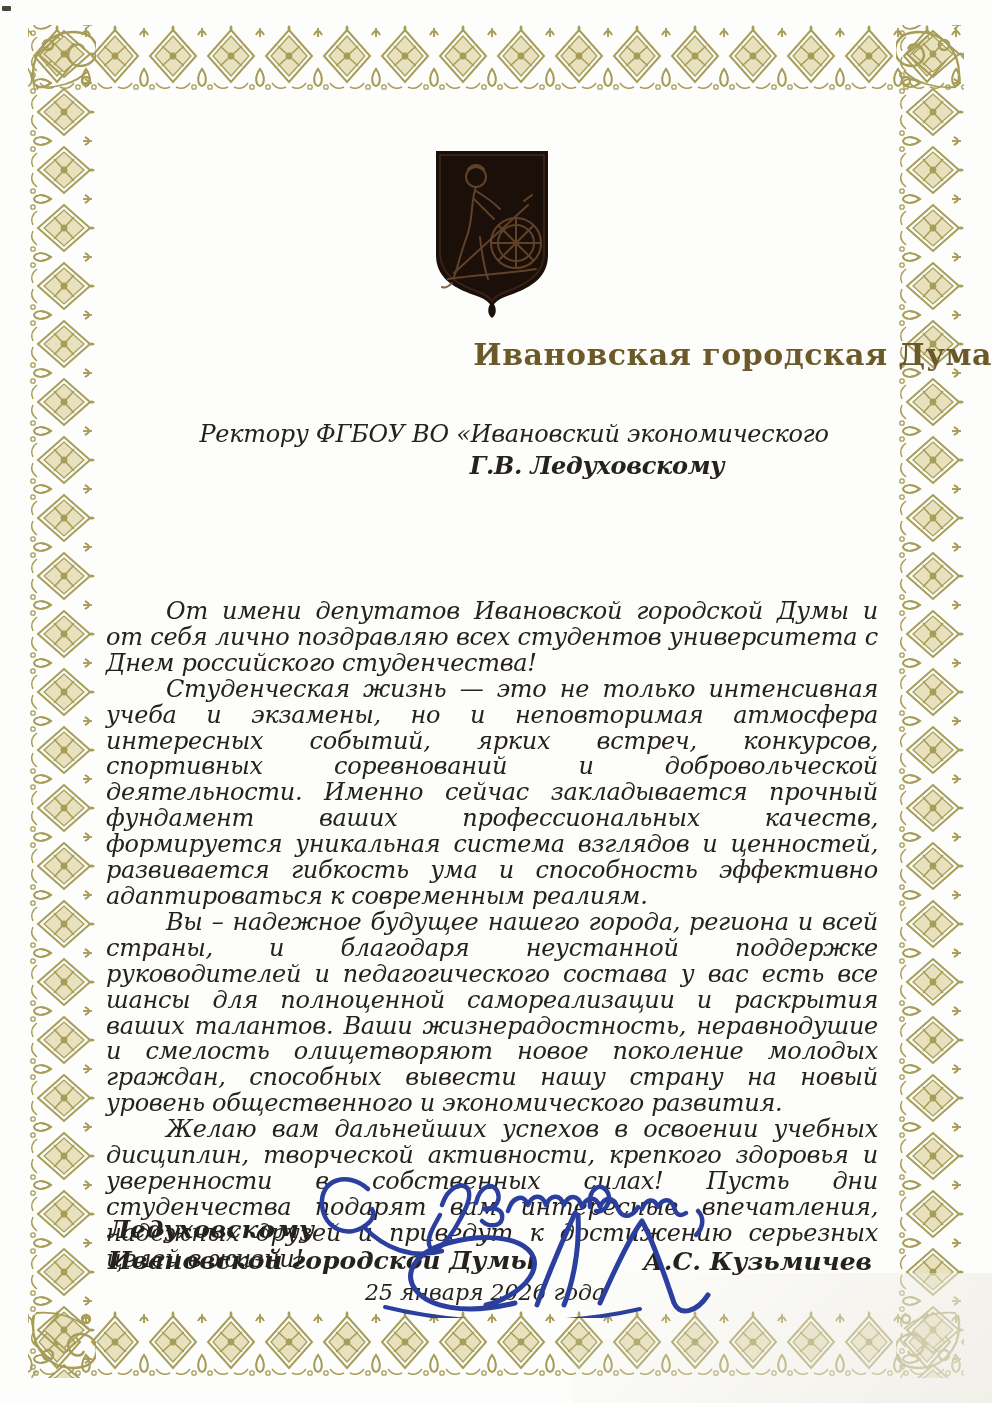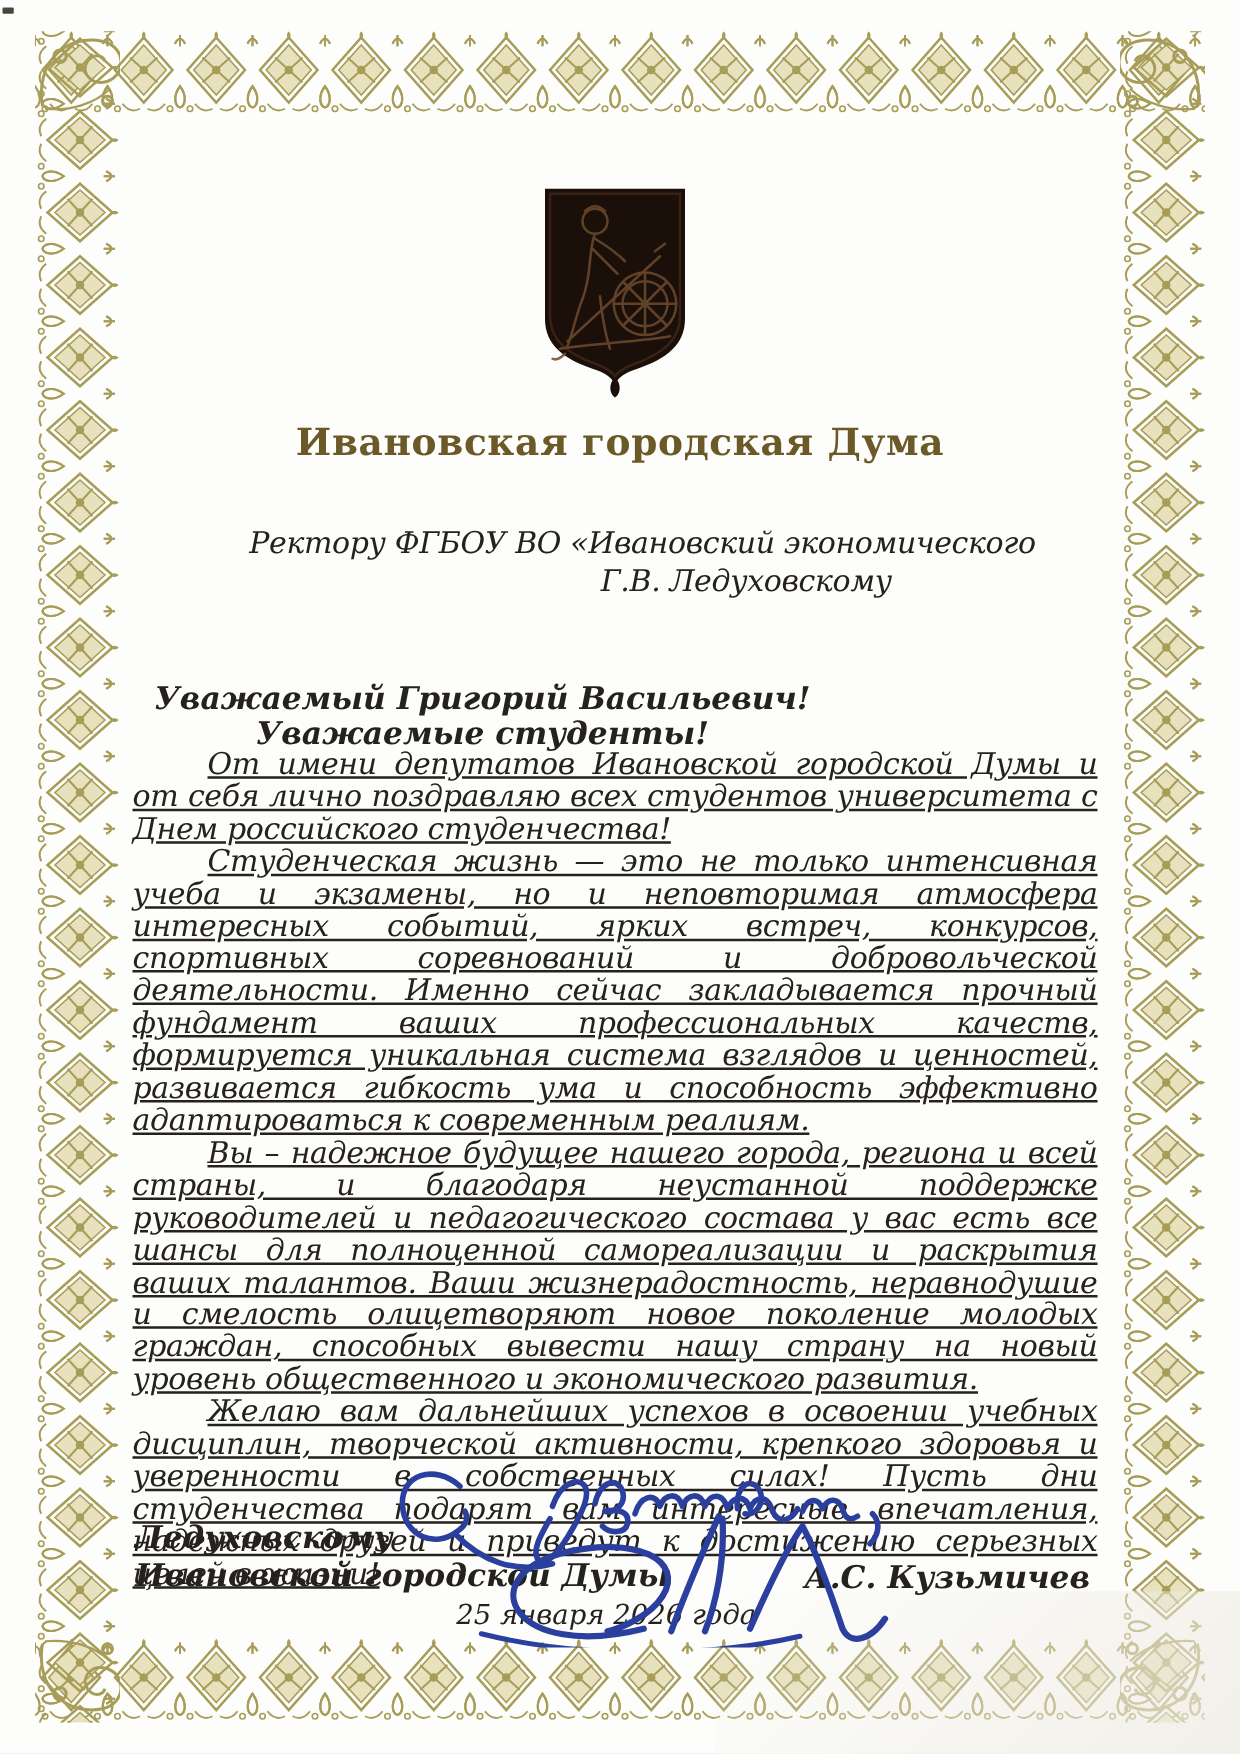--- a/index.html
+++ b/index.html
@@ -17,32 +17,32 @@
   .corner{position:absolute;width:70px;height:70px;}
   .corner-tl{left:26px;top:23px;}
   .corner-tr{left:896px;top:23px;transform:scaleX(-1);}
   .corner-bl{left:26px;top:1307px;transform:scaleY(-1);}
   .corner-br{left:896px;top:1307px;transform:scale(-1,-1);}
   .scan-shade{position:absolute;right:0;bottom:0;width:420px;height:130px;
     background:linear-gradient(315deg,#edebe3,rgba(255,255,255,0));opacity:.75;}
   .speck{position:absolute;left:2px;top:6px;width:9px;height:5px;background:#4a463c;border-radius:1px;}
   
   .emblem{position:absolute;left:424px;top:147px;width:136px;height:172px;}
-  .org-title{position:absolute;left:0;top:337px;width:992px;text-align:center;
+  .org-title{position:absolute;left:0;top:337px;width:992px;text-align:right;
     font-weight:bold;font-size:30px;letter-spacing:.5px;color:#6b5a28;}
   
   .recipient{position:absolute;left:130px;top:419px;width:768px;text-align:center;
     font-style:italic;font-size:24px;line-height:31px;letter-spacing:-0.3px;}
-  .recipient .name-line{font-weight:normal;position:relative;left:83px;}
+  .recipient .name-line{font-weight:bold;position:relative;left:83px;}
   
   .salutation{position:absolute;left:106px;top:545px;width:560px;text-align:center;
     font-style:italic;font-weight:bold;font-size:25px;line-height:28px;}
   .body-text{position:absolute;left:106px;top:599px;width:772px;
     font-style:italic;font-size:24px;line-height:25.9px;text-align:justify;
-    letter-spacing:-0.3px;text-decoration:underline;}
+    letter-spacing:-0.3px;}
   .body-text p{margin:0;text-indent:60px;}
   
   .sig-role{position:absolute;left:108px;top:1214px;font-style:italic;font-weight:bold;
     font-size:25px;line-height:31px;}
   .sig-name{position:absolute;right:120px;top:1247px;font-style:italic;font-weight:bold;font-size:25px;}
   .sig-date{position:absolute;left:0;top:1280px;width:970px;text-align:center;
     font-style:italic;font-size:22px;}
   .handwriting{position:absolute;left:290px;top:1163px;}
   .defs-holder{position:absolute;width:0;height:0;overflow:hidden;}
 </style>
@@ -211,24 +211,20 @@
     </g>
   </svg>
 
   <div class="org-title">Ивановская городская Дума</div>
 
   <div class="recipient">
     <div>Ректору ФГБОУ ВО «Ивановский экономического</div>
     <div class="name-line">Г.В. Ледуховскому</div>
   </div>
 
-  <div class="salutation">
-    <div>Уважаемый Григорий Васильевич!</div>
-    <div>Уважаемые студенты!</div>
-  </div>
 
   <div class="body-text">
     <p>От имени депутатов Ивановской городской Думы и от себя лично поздравляю всех студентов университета с Днем российского студенчества!</p>
     <p>Студенческая жизнь — это не только интенсивная учеба и экзамены, но и неповторимая атмосфера интересных событий, ярких встреч, конкурсов, спортивных соревнований и добровольческой деятельности. Именно сейчас закладывается прочный фундамент ваших профессиональных качеств, формируется уникальная система взглядов и ценностей, развивается гибкость ума и способность эффективно адаптироваться к современным реалиям.</p>
     <p>Вы – надежное будущее нашего города, региона и всей страны, и благодаря неустанной поддержке руководителей и педагогического состава у вас есть все шансы для полноценной самореализации и раскрытия ваших талантов. Ваши жизнерадостность, неравнодушие и смелость олицетворяют новое поколение молодых граждан, способных вывести нашу страну на новый уровень общественного и экономического развития.</p>
     <p>Желаю вам дальнейших успехов в освоении учебных дисциплин, творческой активности, крепкого здоровья и уверенности в собственных силах! Пусть дни студенчества подарят вам интересные впечатления, надежных друзей и приведут к достижению серьезных целей в жизни!</p>
   </div>
 
   <div class="sig-role">
     <div>Ледуховскому</div>

